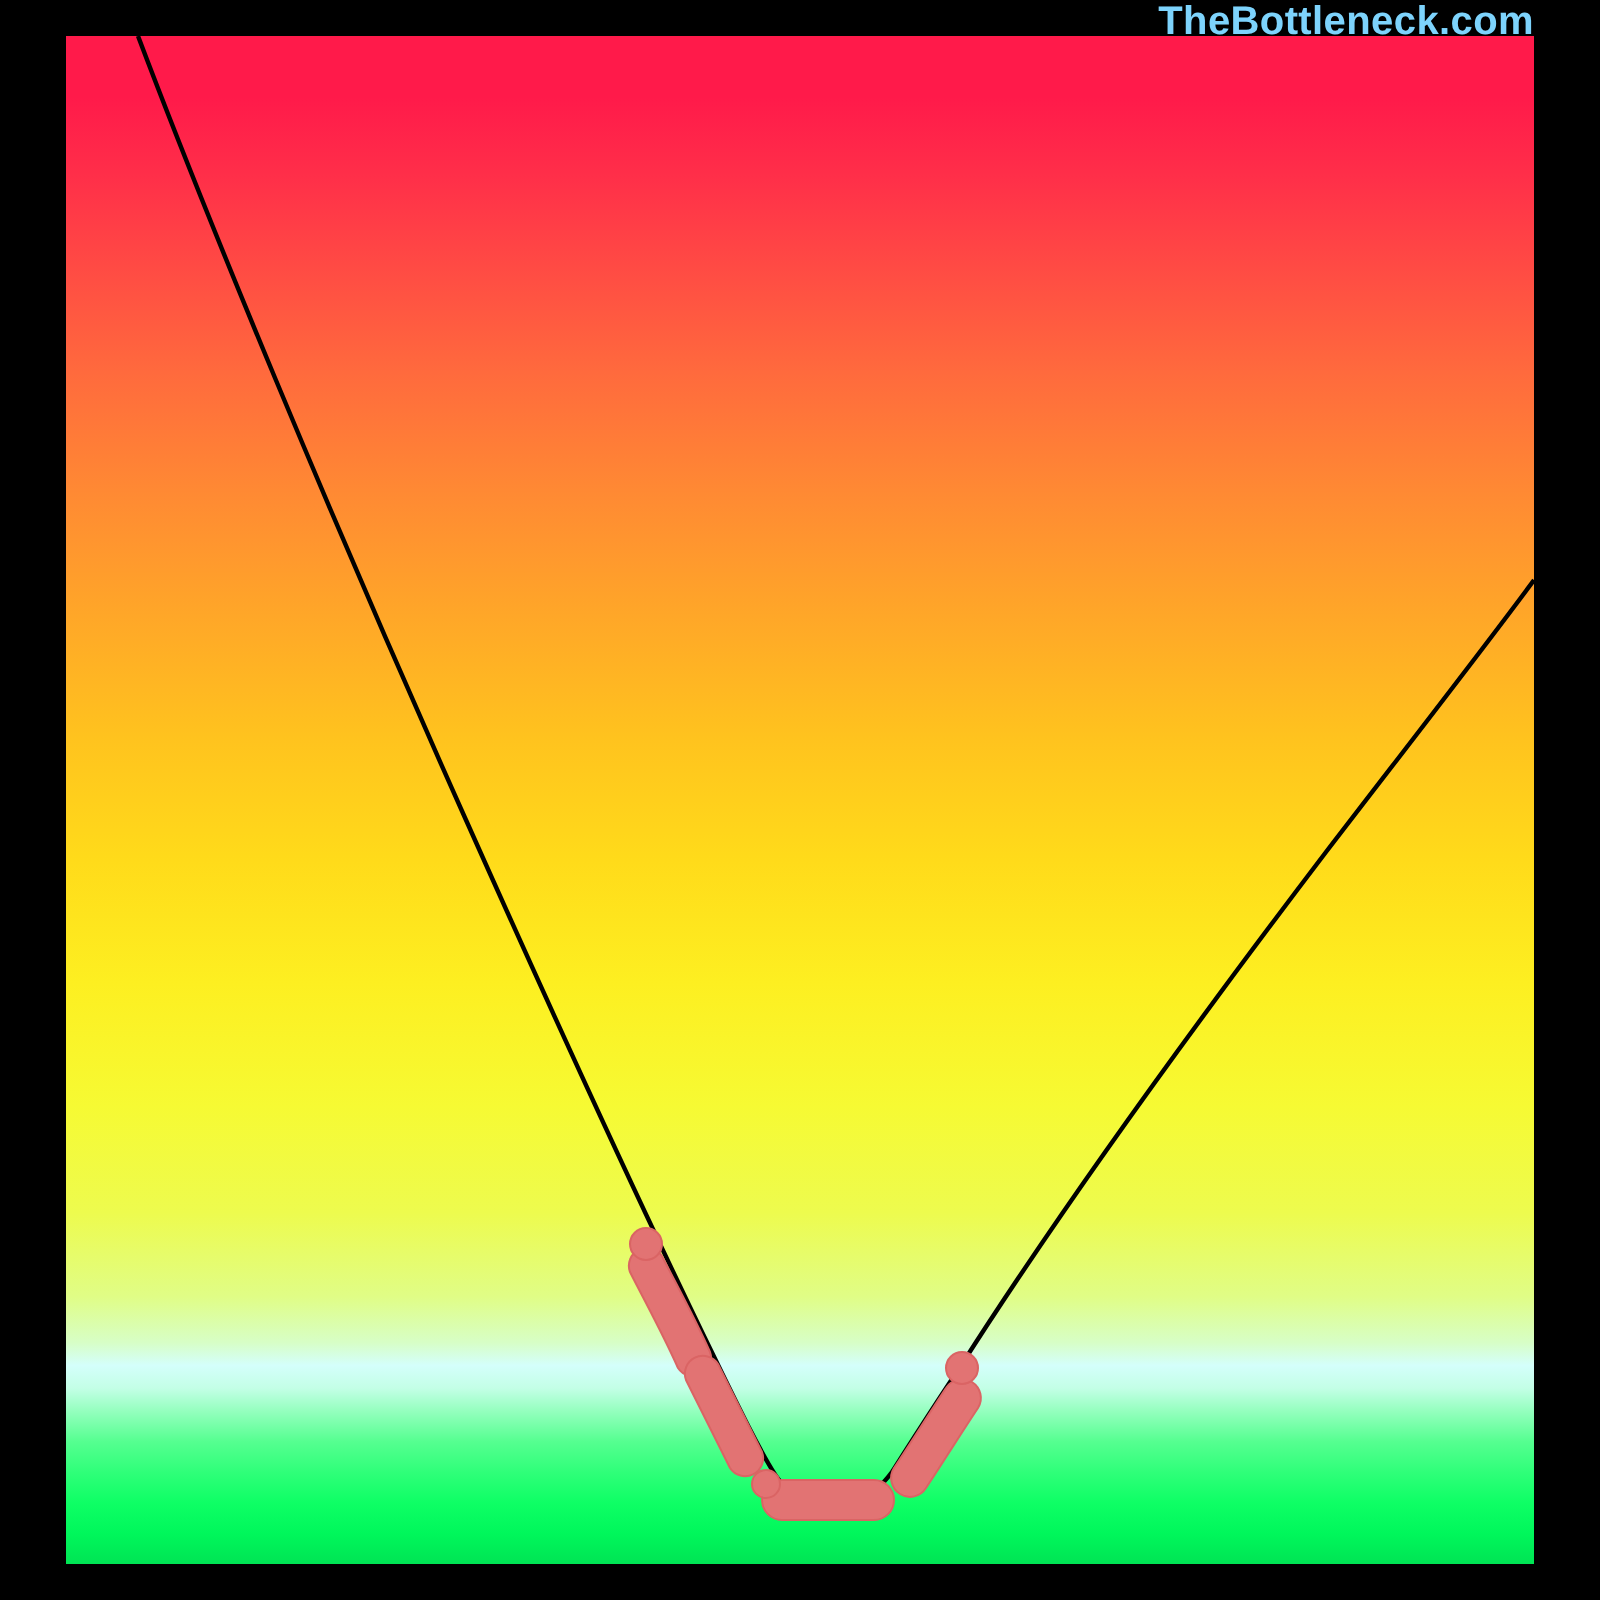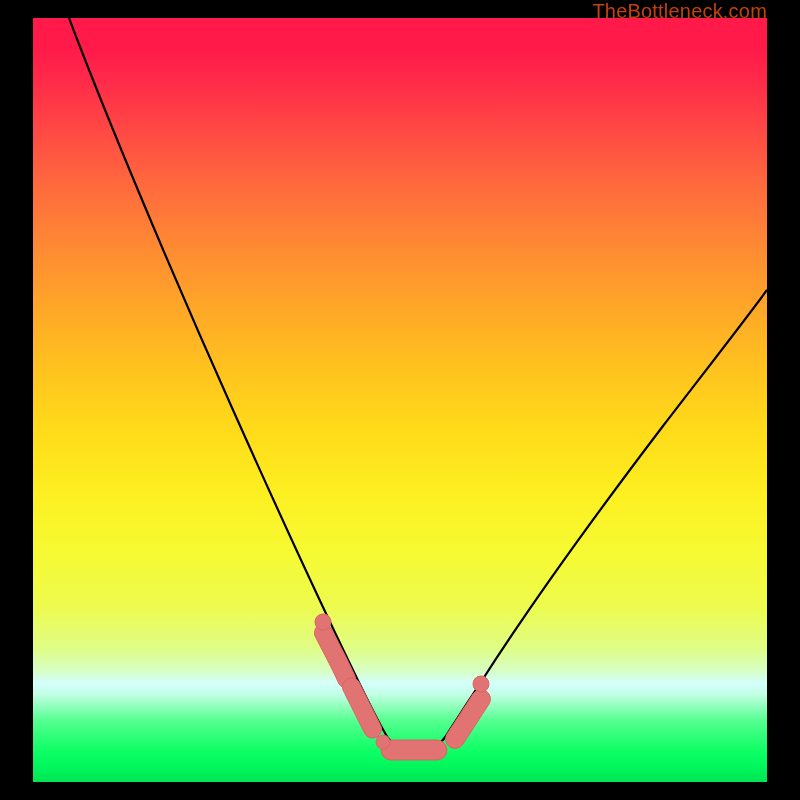--- a/index.html
+++ b/index.html
@@ -58,23 +58,23 @@
   .curve-svg {
     position: absolute;
     inset: 0;
     width: 100%;
     height: 100%;
   }
   .watermark {
     position: absolute;
     top: 0px;
     right: 33px;
-    color: #c2410c;
+    color: #7dd3fc;
     font-size: 20px;
-    font-weight: 400;
+    font-weight: 700;
     letter-spacing: 0.2px;
   }
 </style>
 </head>
 <body>
 
 <div class="frame">
   <div class="plot">
     <div class="gradient"></div>
 

